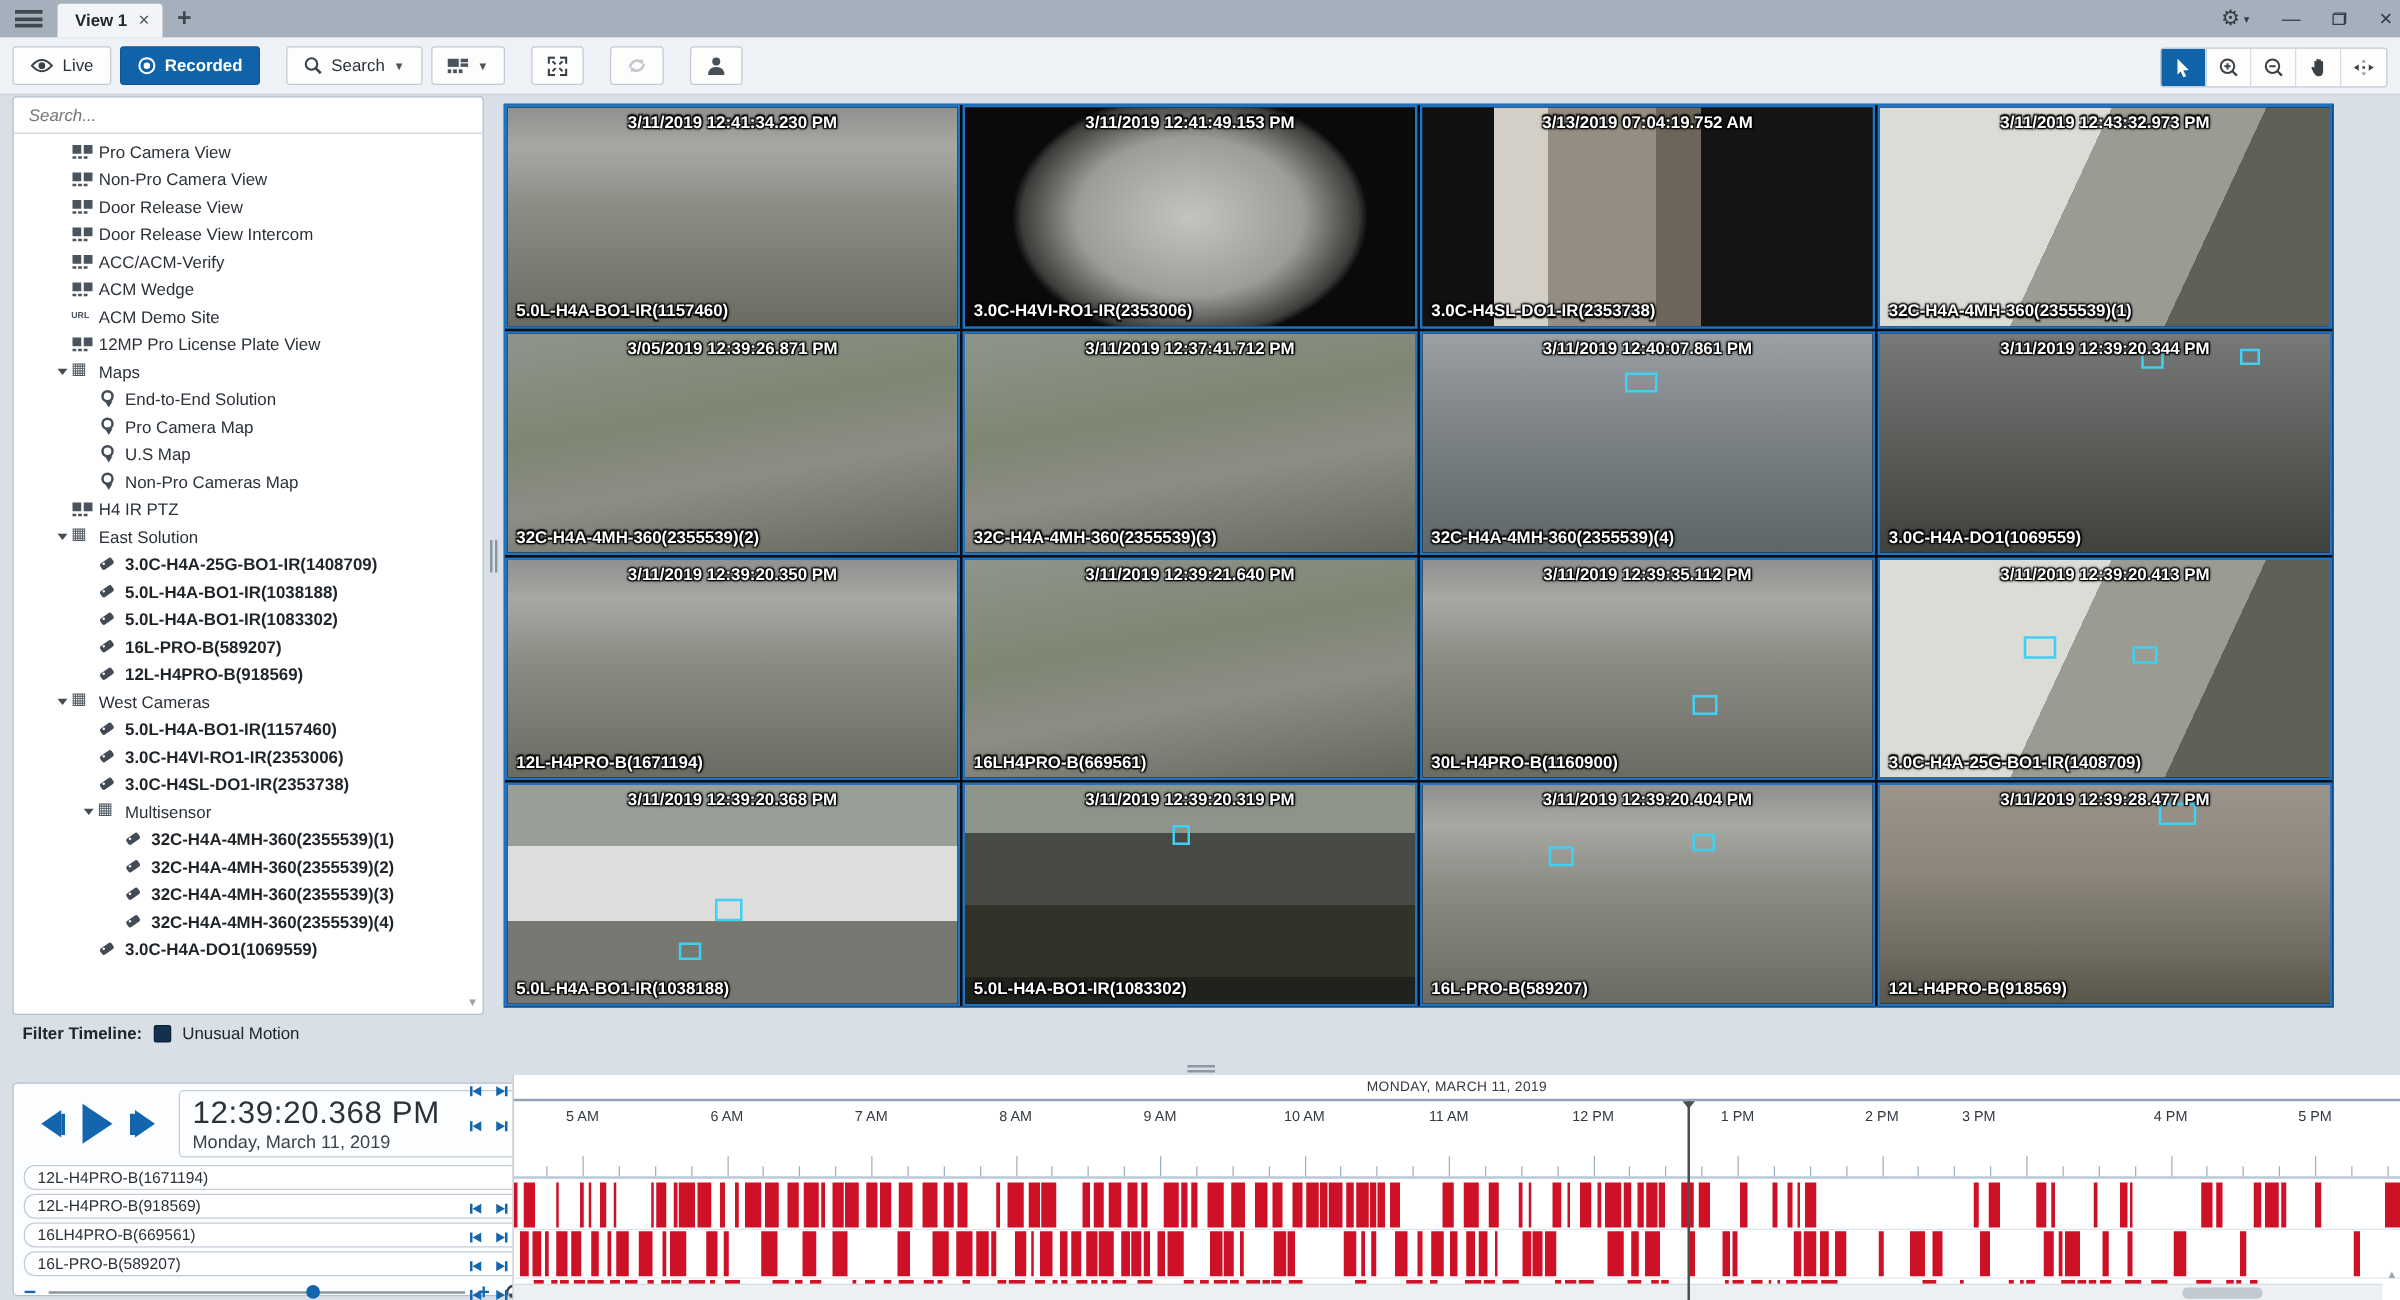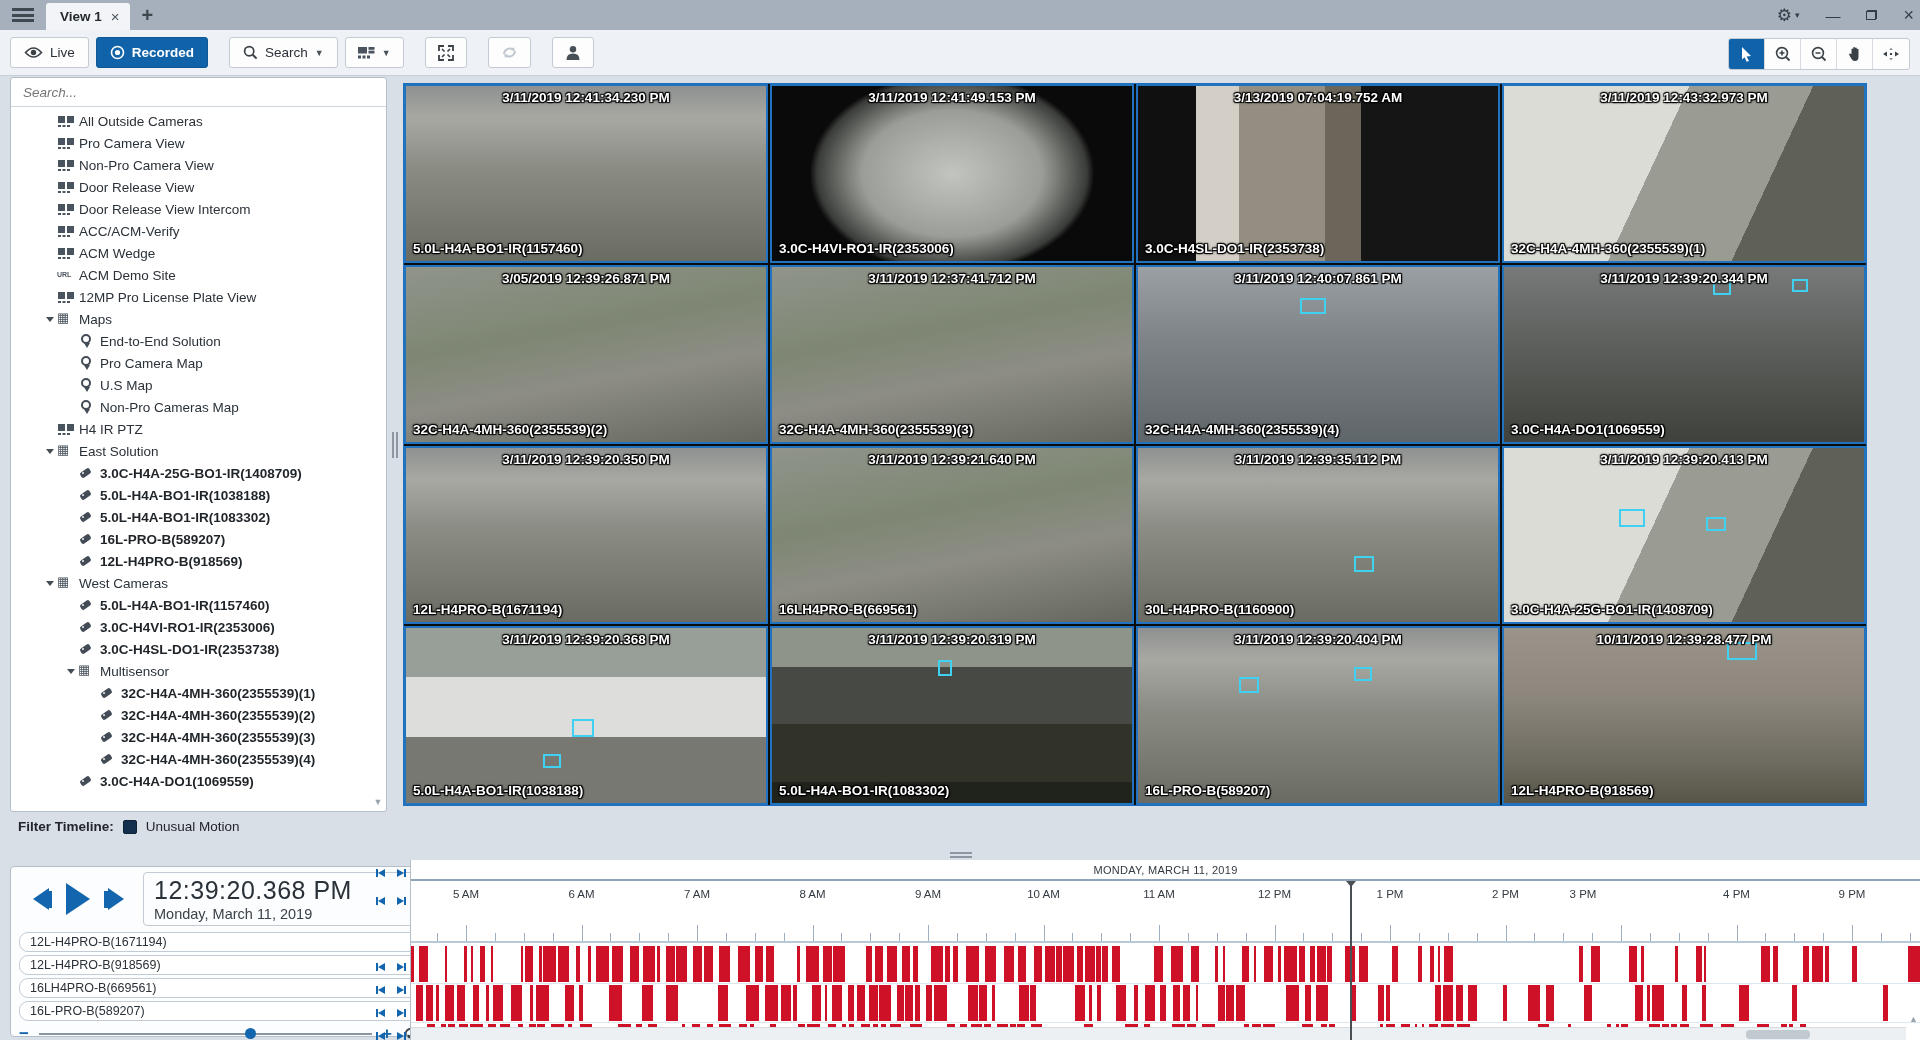--- a/index.html
+++ b/index.html
@@ -256,25 +256,20 @@
 <div class="content">
 
   <div class="sidebar">
     <div class="search-box">
       <input placeholder="Search..." style="">
     </div>
     <div class="tree" id="tree">
         <div class="trow" style="padding-left: 31px;">
           <span class="spacer"></span>
           <span class="ico ico-view"></span>
-          <span>All Outside Cameras</span>
-        </div>
-        <div class="trow" style="padding-left: 31px;">
-          <span class="spacer"></span>
-          <span class="ico ico-view"></span>
           <span>Pro Camera View</span>
         </div>
         <div class="trow" style="padding-left: 31px;">
           <span class="spacer"></span>
           <span class="ico ico-view"></span>
           <span>Non-Pro Camera View</span>
         </div>
         <div class="trow" style="padding-left: 31px;">
           <span class="spacer"></span>
           <span class="ico ico-view"></span>
@@ -506,21 +501,21 @@
       <div class="tile">
         <div class="scene tone-lot-light"></div>
         <div class="cv-box" style="left: 28%; top: 28%; width: 20px; height: 16px;"></div>
         <div class="cv-box" style="left: 60%; top: 22%; width: 18px; height: 14px;"></div>
         <div class="ts">3/11/2019 12:39:20.404 PM</div>
         <div class="cam-name">16L-PRO-B(589207)</div>
       </div>
       <div class="tile">
         <div class="scene tone-treelot"></div>
         <div class="cv-box" style="left: 62%; top: 8%; width: 30px; height: 18px;"></div>
-        <div class="ts">10/11/2019 12:39:28.477 PM</div>
+        <div class="ts">3/11/2019 12:39:28.477 PM</div>
         <div class="cam-name">12L-H4PRO-B(918569)</div>
       </div>
     </div>
 
   <div class="filter-row">
     <span class="filter-label">Filter Timeline:</span>
     <span class="checkbox"></span>
     <span class="checkbox-label">Unusual Motion</span>
   </div>
   <div class="hsplit"></div>
@@ -635,21 +630,21 @@
           <span class="hour-label" style="left: 286px;">7 AM</span>
           <span class="hour-label" style="left: 401.5px;">8 AM</span>
           <span class="hour-label" style="left: 517px;">9 AM</span>
           <span class="hour-label" style="left: 632.5px;">10 AM</span>
           <span class="hour-label" style="left: 748px;">11 AM</span>
           <span class="hour-label" style="left: 863.5px;">12 PM</span>
           <span class="hour-label" style="left: 979px;">1 PM</span>
           <span class="hour-label" style="left: 1094.5px;">2 PM</span>
           <span class="hour-label" style="left: 1172px;">3 PM</span>
           <span class="hour-label" style="left: 1325.5px;">4 PM</span>
-          <span class="hour-label" style="left: 1441px;">9 PM</span>
+          <span class="hour-label" style="left: 1441px;">5 PM</span>
           <span class="tick" style="left: 26.125px; height: 8px;"></span>
           <span class="tick" style="left: 55px; height: 16px;"></span>
           <span class="tick" style="left: 83.875px; height: 8px;"></span>
           <span class="tick" style="left: 112.75px; height: 8px;"></span>
           <span class="tick" style="left: 141.625px; height: 8px;"></span>
           <span class="tick" style="left: 170.5px; height: 16px;"></span>
           <span class="tick" style="left: 199.375px; height: 8px;"></span>
           <span class="tick" style="left: 228.25px; height: 8px;"></span>
           <span class="tick" style="left: 257.125px; height: 8px;"></span>
           <span class="tick" style="left: 286px; height: 16px;"></span>

